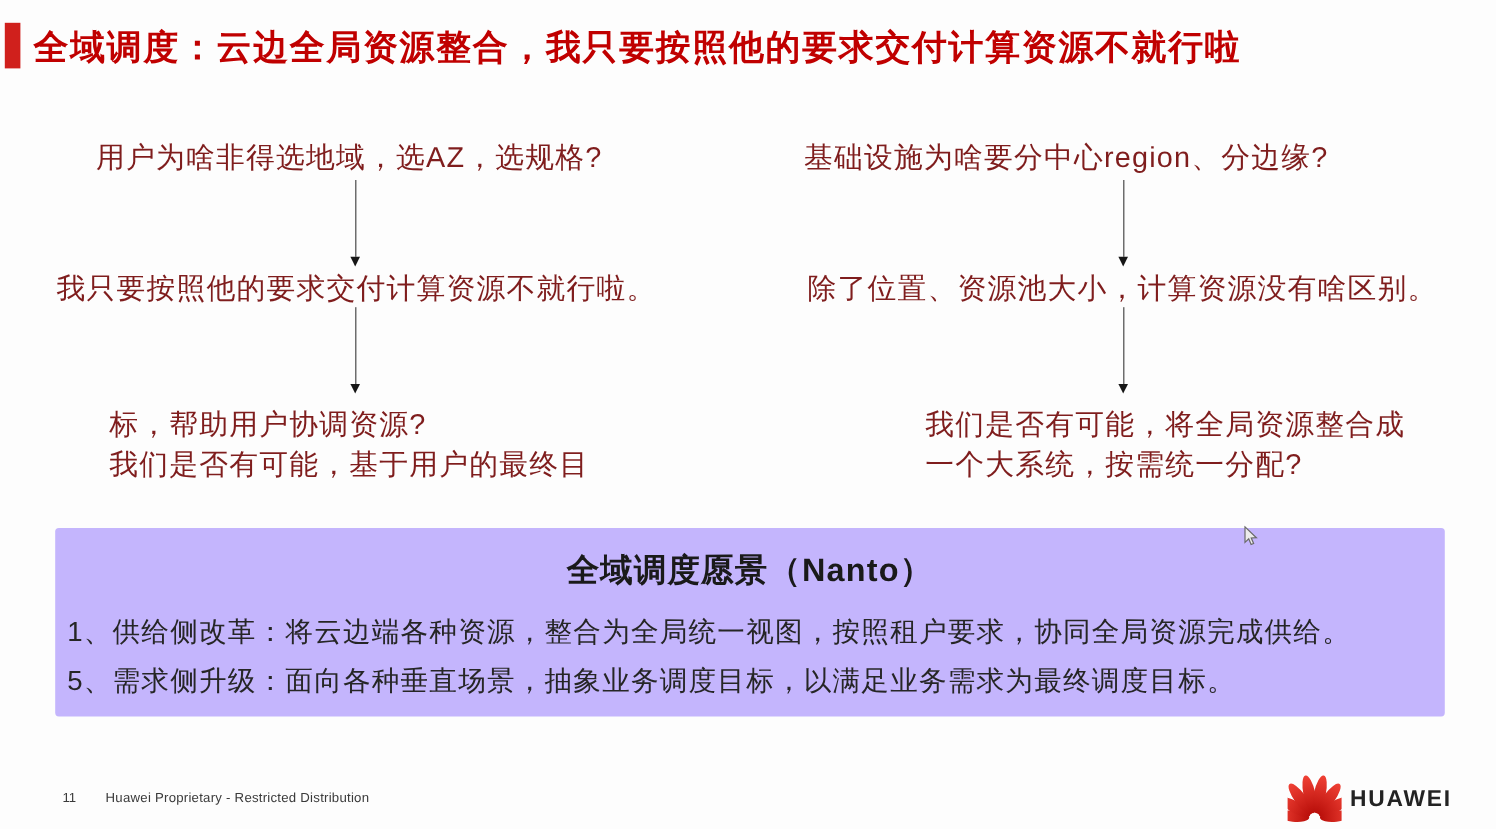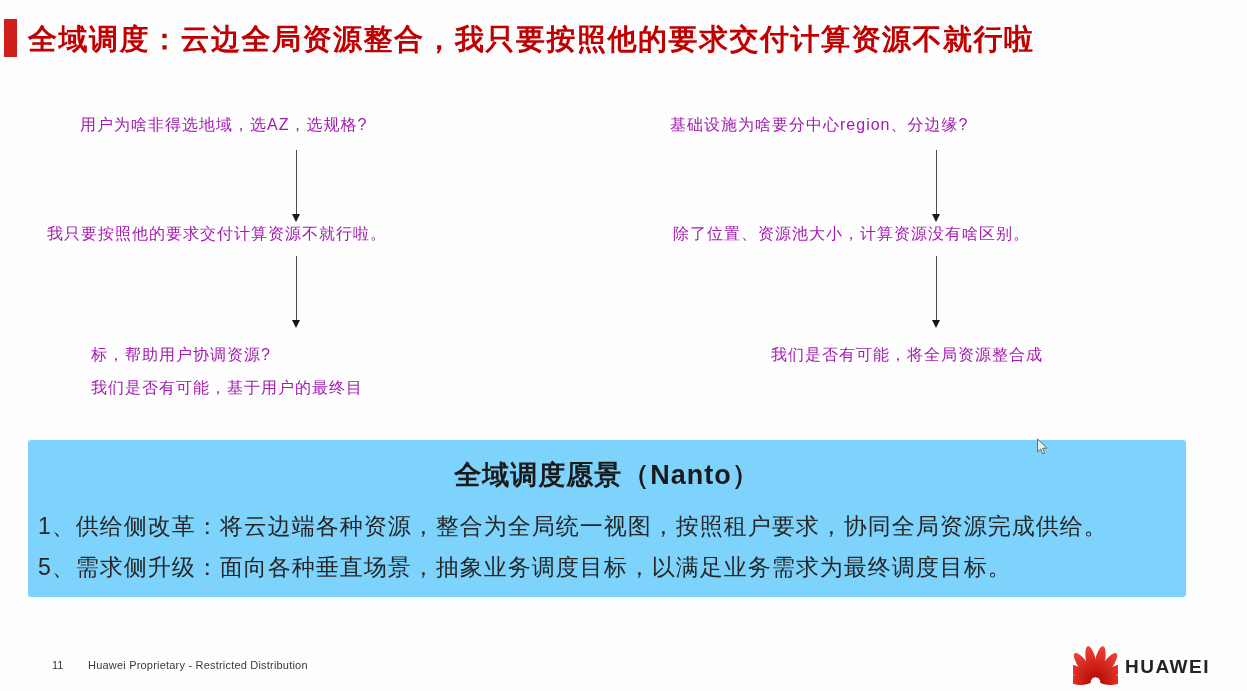--- a/index.html
+++ b/index.html
@@ -22,23 +22,23 @@
     position:absolute; left:28px; top:20px;
     font-size:29px; font-weight:bold;
     letter-spacing:1.5px;
     color:#c00000;
     white-space:nowrap;
   }
 
   
   .flow-text {
     position:absolute;
-    font-size:16px;
+    font-size:24px;
     letter-spacing:1px;
-    color:#a21caf;
+    color:#7f1d1d;
     white-space:nowrap;
   }
   .two-line { line-height:33px; }
 
   .t-l1 { left:80px;  top:115px; }
   .t-l2 { left:47px;  top:224px; }
   .t-l3 { left:91px;  top:338px; }
   .t-r1 { left:670px; top:115px;text-align:right; }
   .t-r2 { left:673px; top:224px; }
   .t-r3 { left:731px; top:338px;margin-left:40px; }
@@ -57,23 +57,23 @@
   .arrow .head {
     position:absolute; left:0; bottom:0;
     width:0; height:0;
     border-left:4.5px solid transparent;
     border-right:4.5px solid transparent;
     border-top:8px solid #161616;
   }
 
   
   .vision-box {
-    position:absolute; left:28px; top:440px;
+    position:absolute; left:46px; top:440px;
     width:1158px; height:157px;
-    background:#7dd3fc;
+    background:#c4b5fd;
     border-radius:3px;
   }
   .vision-title {
     text-align:center;
     margin-top:17px;
     font-size:27px; font-weight:bold;
     letter-spacing:1px;
     color:#1a1a1a;
   }
   .vision-items { margin:13px 0 0 10px; }
@@ -135,20 +135,21 @@
   <span class="shaft"></span>
   <span class="head"></span>
 </div>
 <div class="flow-text t-r2">除了位置、资源池大小，计算资源没有啥区别。</div>
 <div class="arrow a-r2">
   <span class="shaft"></span>
   <span class="head"></span>
 </div>
 <div class="flow-text t-r3 two-line">
   <div>我们是否有可能，将全局资源整合成</div>
+  <div>一个大系统，按需统一分配?</div>
 </div>
 
 <div class="vision-box">
   <div class="vision-title">全域调度愿景（Nanto）</div>
   <div class="vision-items">
     <div class="vision-item">1、供给侧改革：将云边端各种资源，整合为全局统一视图，按照租户要求，协同全局资源完成供给。</div>
     <div class="vision-item">5、需求侧升级：面向各种垂直场景，抽象业务调度目标，以满足业务需求为最终调度目标。</div>
   </div>
 </div>
 

